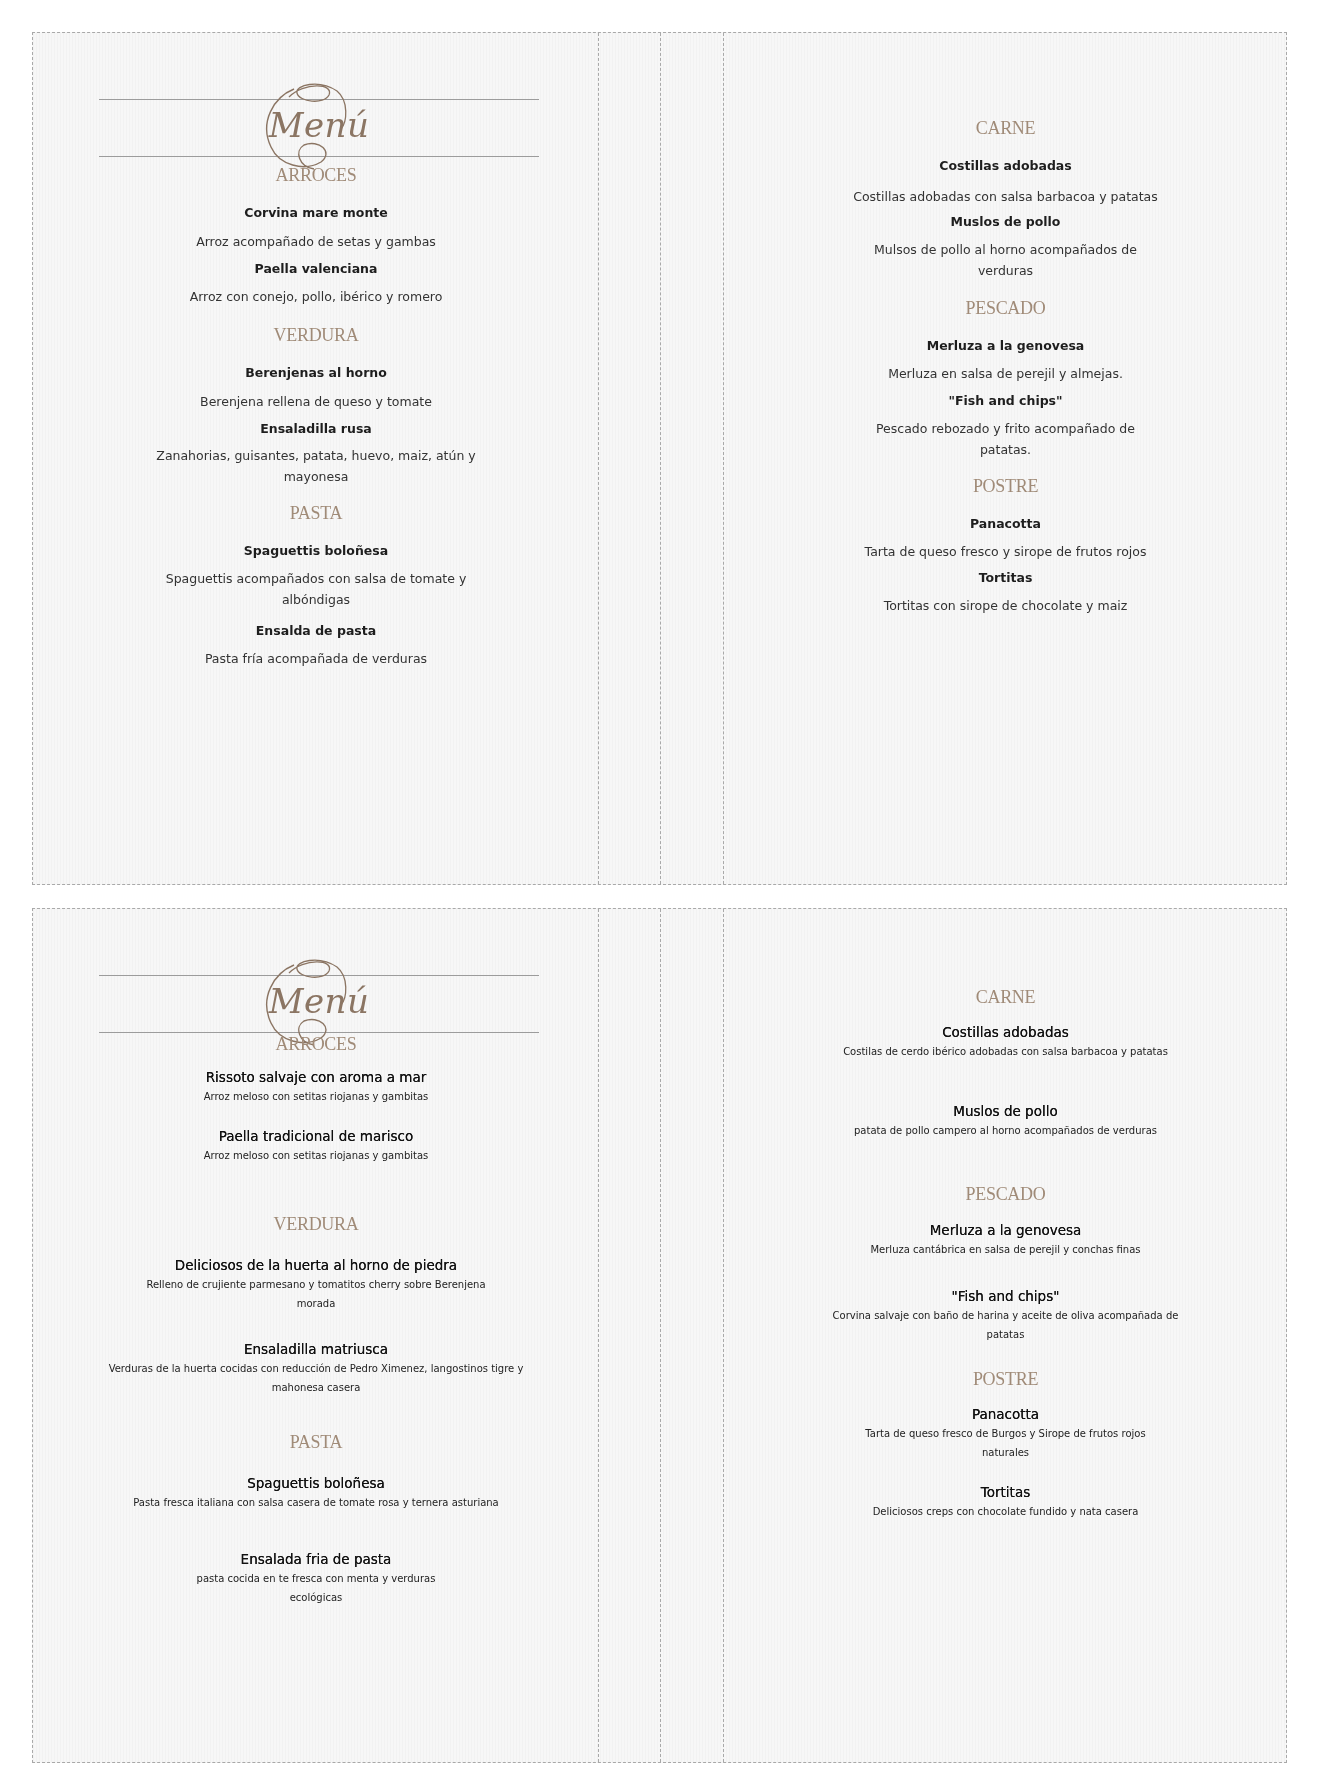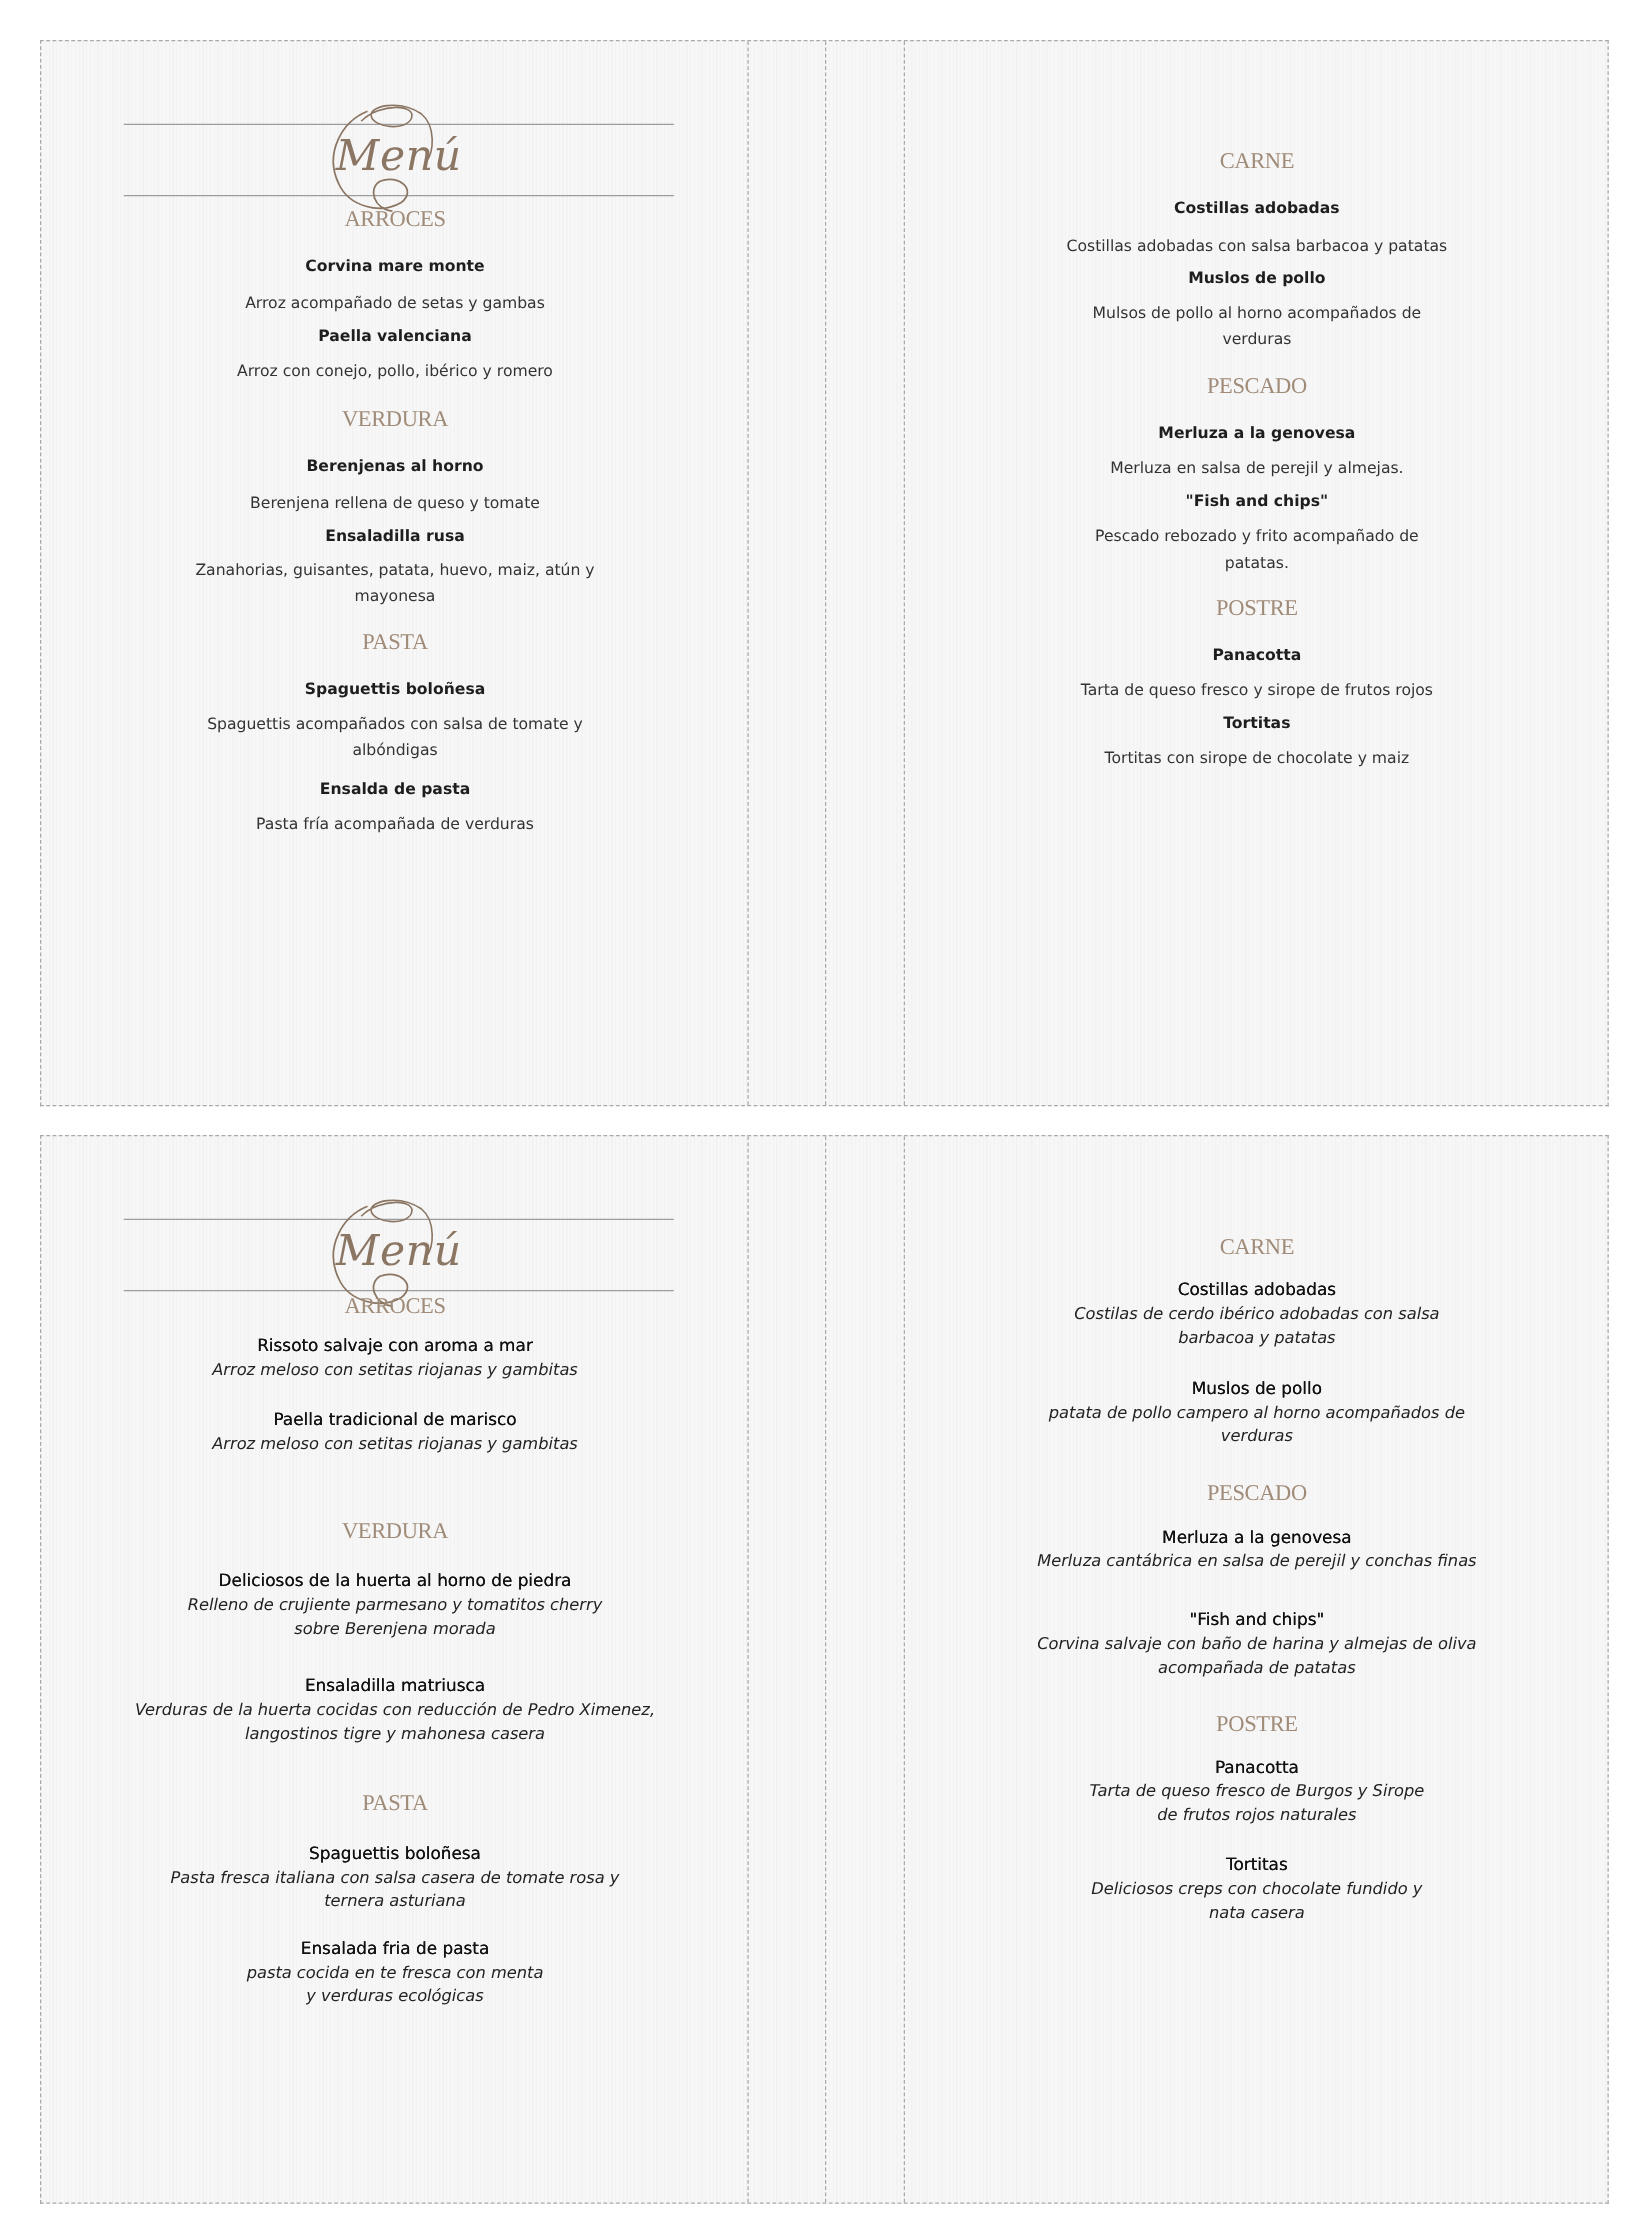--- a/index.html
+++ b/index.html
@@ -52,21 +52,21 @@
   .dish-name {
     position: absolute; left: 0; right: 0; text-align: center;
     font-weight: bold; color: #1e1e1e; font-size: 12.5px;
   }
   .dish-desc {
     position: absolute; text-align: center; color: #333;
     font-size: 12.5px; line-height: 21px;
   }
   
   #sheet-2 .dish-name { font-weight: normal; color: #111; font-size: 13.5px; text-shadow: 0 0 0.4px #111; }
-  #sheet-2 .dish-desc { color: #222; font-size: 13px; line-height: 19px; font-style: italic; }
+  #sheet-2 .dish-desc { color: #222; font-size: 10px; line-height: 19px; }
 </style>
 </head>
 <body>
 
 <div class="sheet" id="sheet-1">
   <div class="fold" style="left:565px"></div>
   <div class="fold" style="left:627px"></div>
   <div class="fold" style="left:690px"></div>
 
   <div class="panel left">
@@ -159,21 +159,21 @@
     <div class="section-title" style="top:78px">CARNE</div>
     <div class="dish-name" style="top:115px">Costillas adobadas</div>
     <div class="dish-desc" style="top:133px;left:110px;right:110px">Costilas de cerdo ibérico adobadas con salsa barbacoa y patatas</div>
     <div class="dish-name" style="top:194px">Muslos de pollo</div>
     <div class="dish-desc" style="top:212px;left:95px;right:95px">patata de pollo campero al horno acompañados de verduras</div>
 
     <div class="section-title" style="top:275px">PESCADO</div>
     <div class="dish-name" style="top:313px">Merluza a la genovesa</div>
     <div class="dish-desc" style="top:331px;left:10px;right:10px">Merluza cantábrica en salsa de perejil y conchas finas</div>
     <div class="dish-name" style="top:379px">"Fish and chips"</div>
-    <div class="dish-desc" style="top:397px;left:90px;right:90px">Corvina salvaje con baño de harina y almejas de oliva acompañada de patatas</div>
+    <div class="dish-desc" style="top:397px;left:90px;right:90px">Corvina salvaje con baño de harina y aceite de oliva acompañada de patatas</div>
 
     <div class="section-title" style="top:460px">POSTRE</div>
     <div class="dish-name" style="top:497px">Panacotta</div>
     <div class="dish-desc" style="top:515px;left:140px;right:140px">Tarta de queso fresco de Burgos y Sirope de frutos rojos naturales</div>
     <div class="dish-name" style="top:575px">Tortitas</div>
     <div class="dish-desc" style="top:593px;left:140px;right:140px">Deliciosos creps con chocolate fundido y nata casera</div>
   </div>
 </div>
 
 </body></html>

